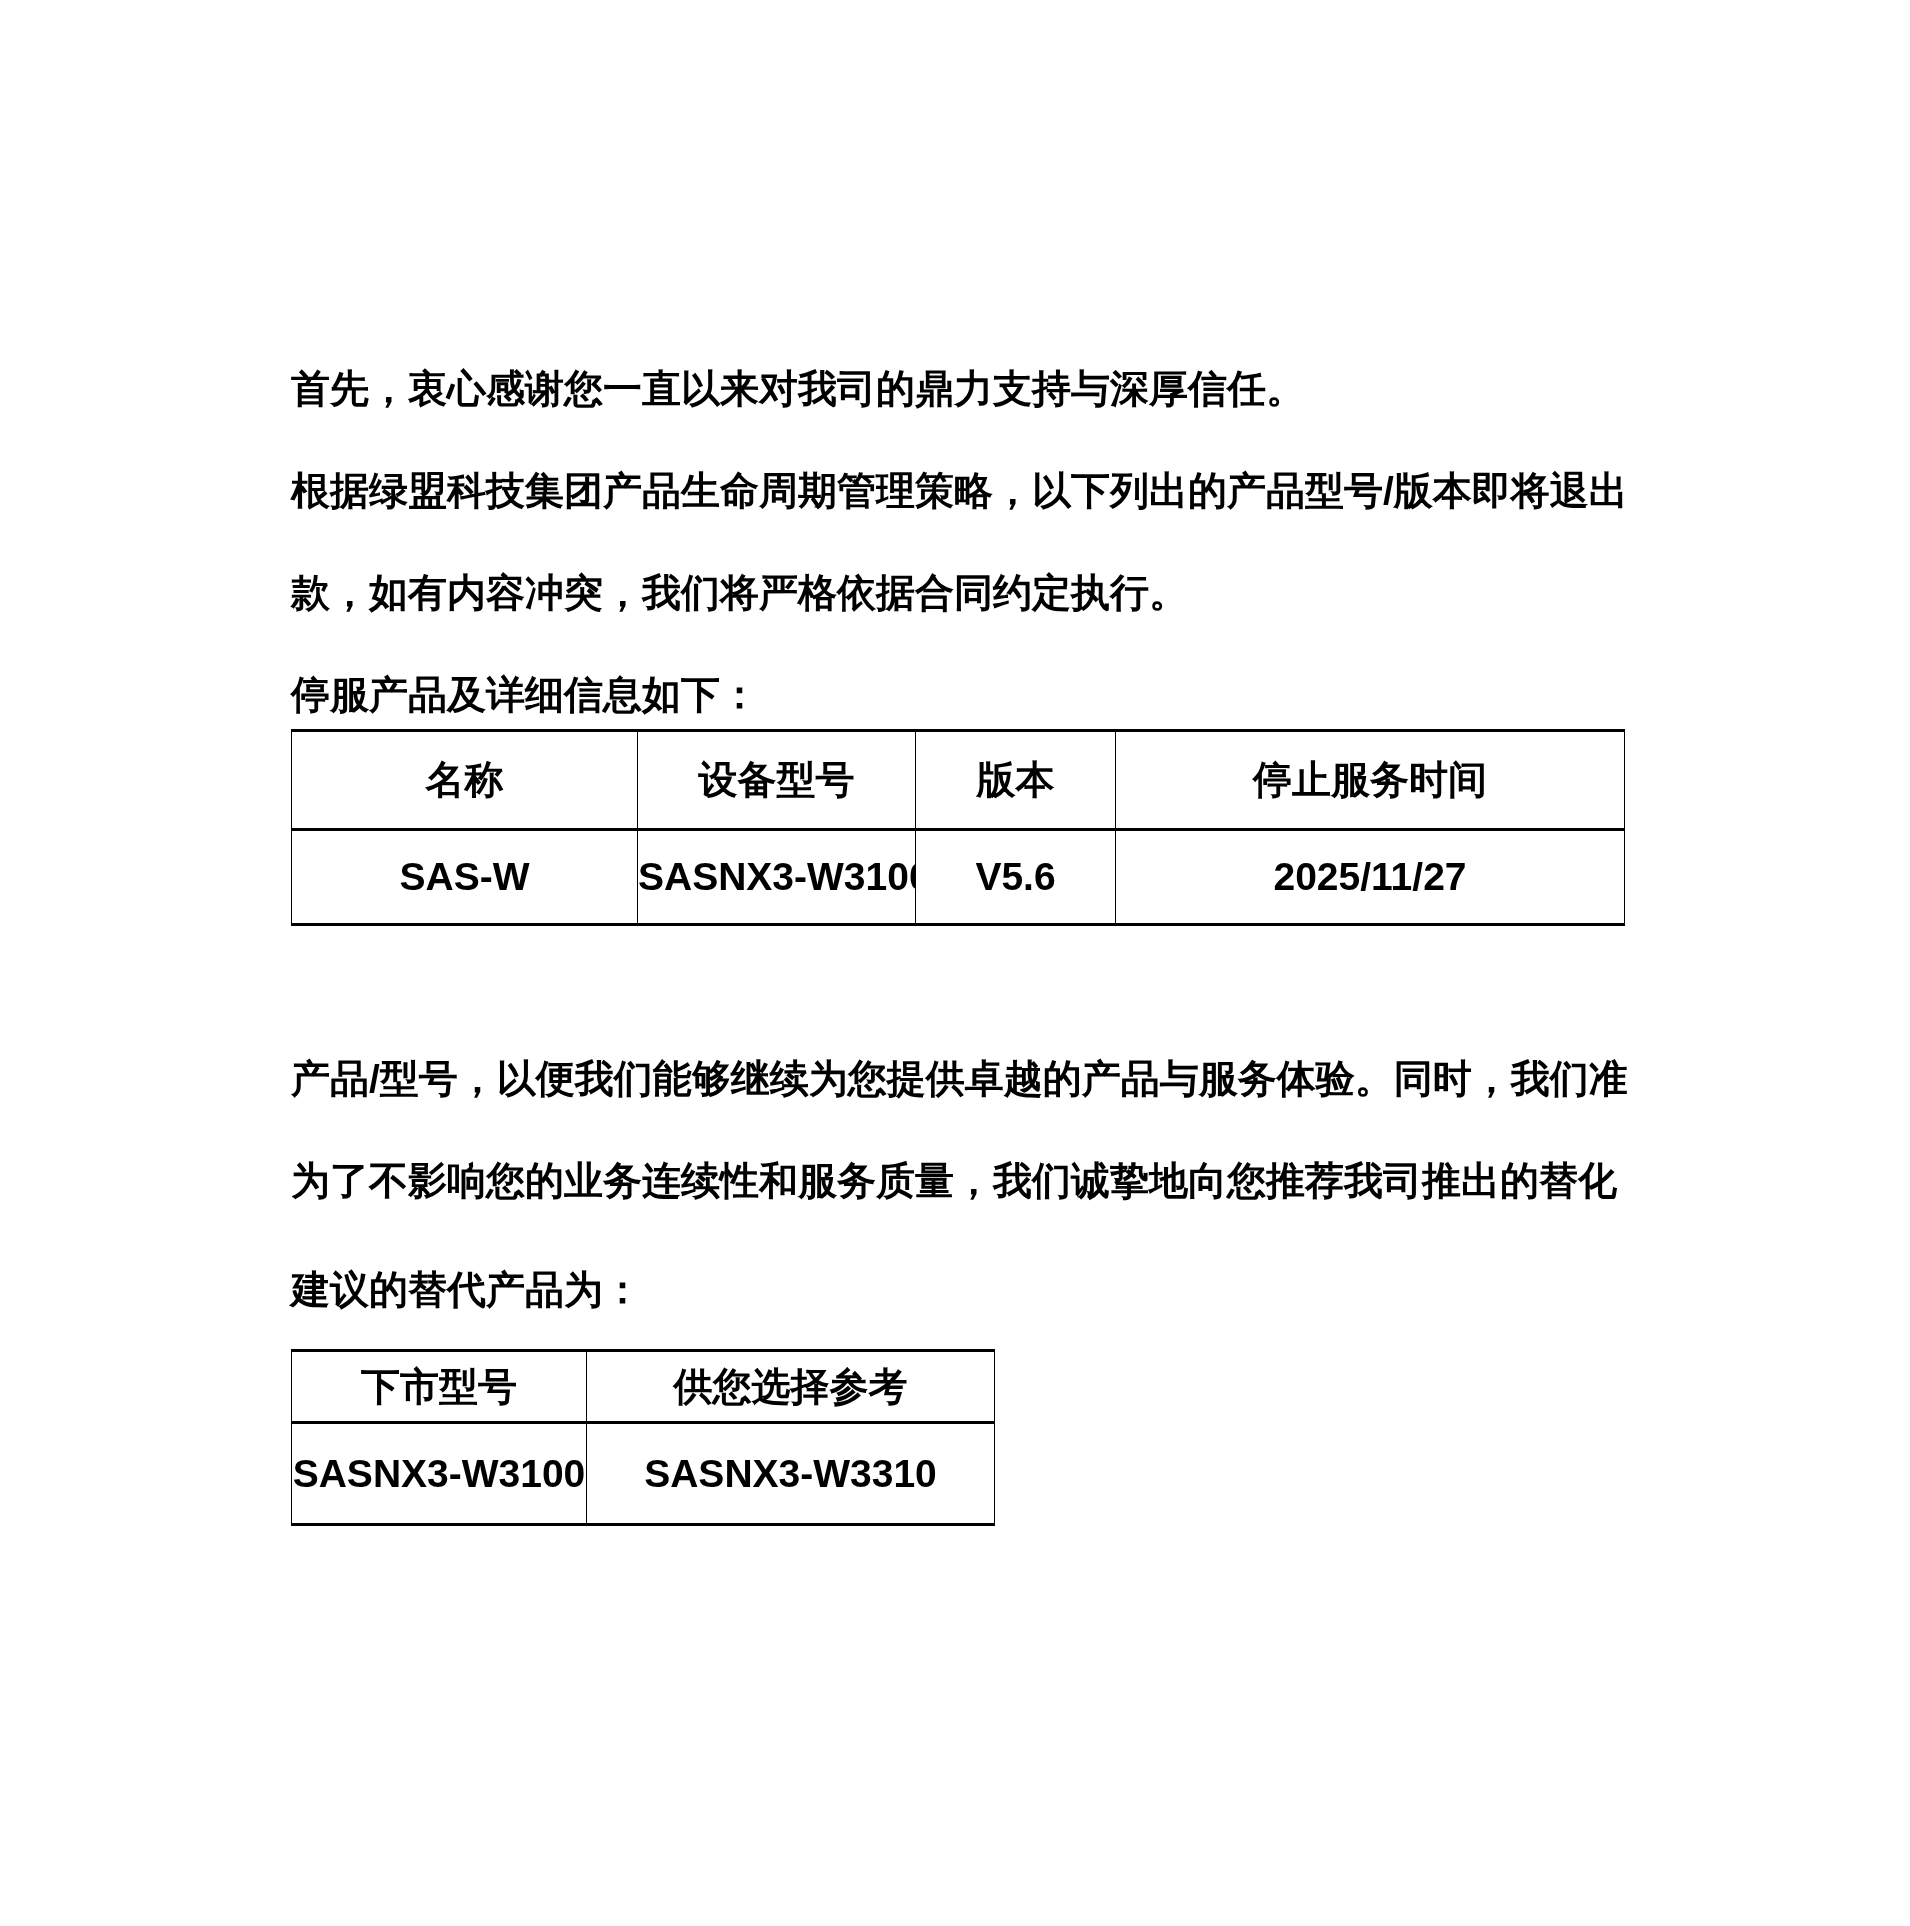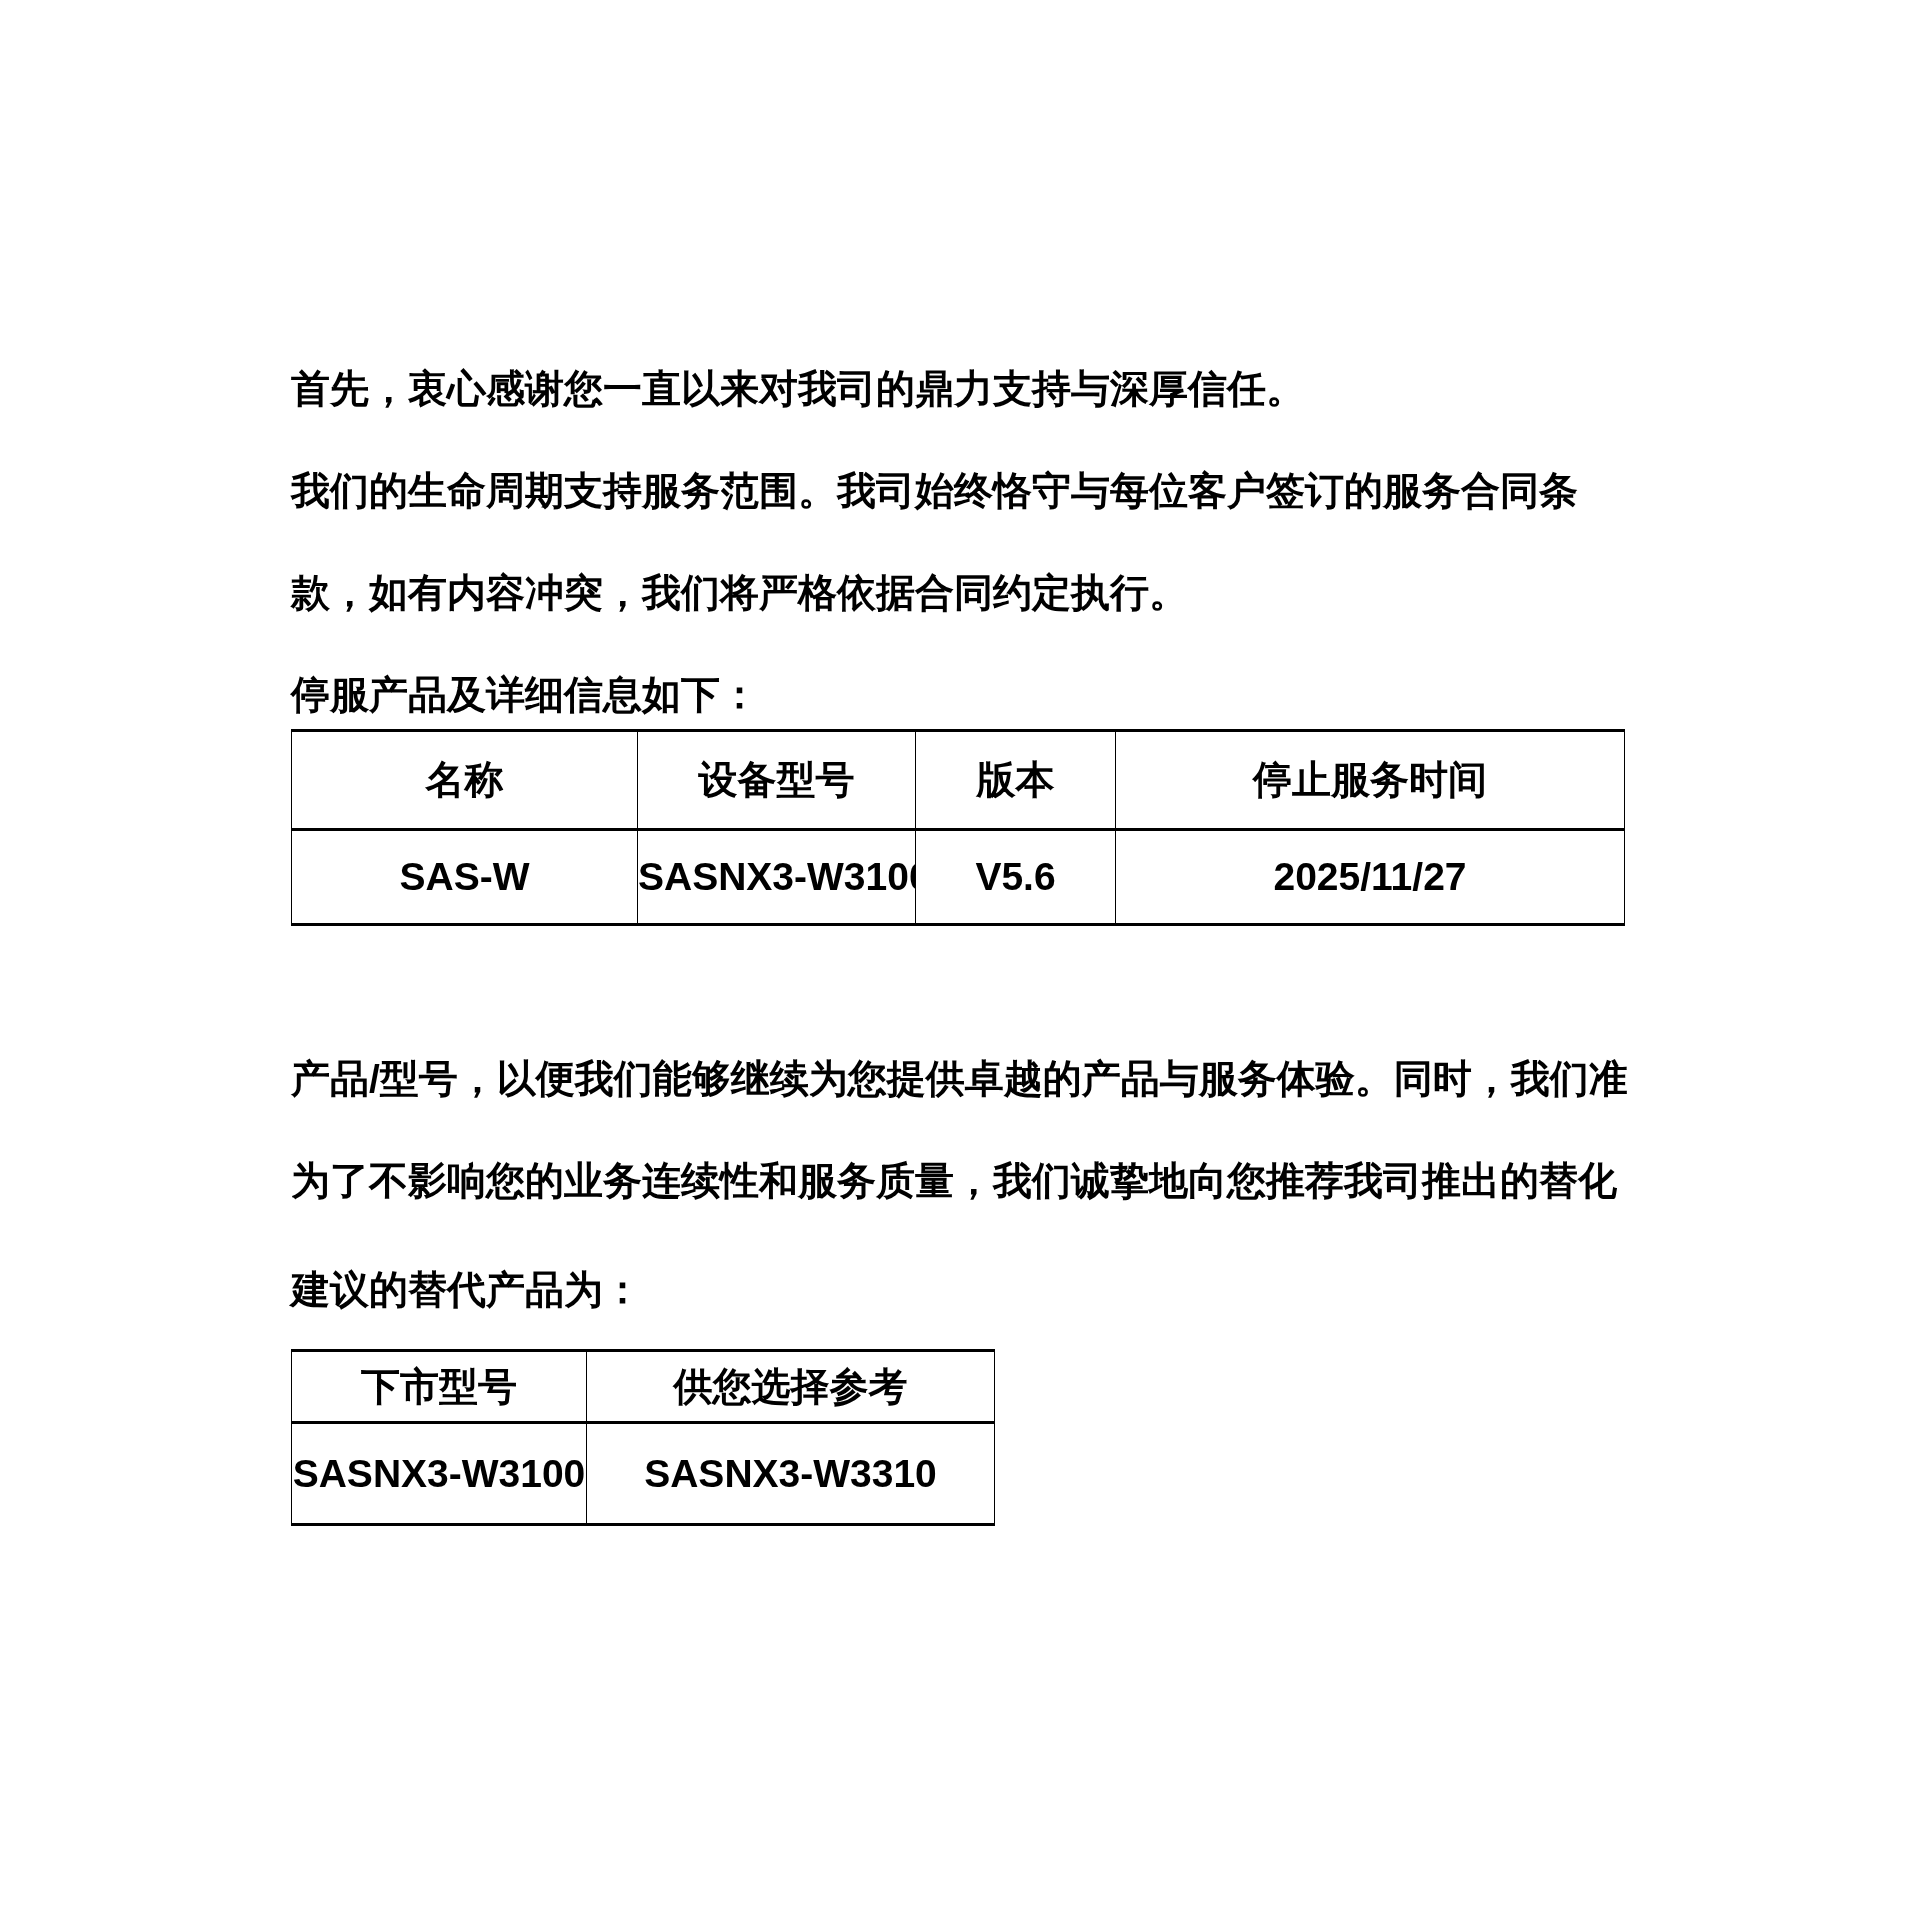--- a/index.html
+++ b/index.html
@@ -66,21 +66,21 @@
 
 <div class="page">
   <div class="content">
 
 
     <div class="blank"></div>
 
     <div class="line">首先，衷心感谢您一直以来对我司的鼎力支持与深厚信任。</div>
 
     <div>
-      <div class="line">我们的生命周期支持服务范围。我司始终恪守与每位客户签订的服务合同条</div>
+      <div class="line">根据绿盟科技集团产品生命周期管理策略，以下列出的产品型号/版本即将退出</div>
       <div class="line">款，如有内容冲突，我们将严格依据合同约定执行。</div>
     </div>
 
     <div class="line">停服产品及详细信息如下：</div>
 
     <table class="t1">
       <colgroup>
         <col style="width:346px">
         <col style="width:278px">
         <col style="width:200px">

